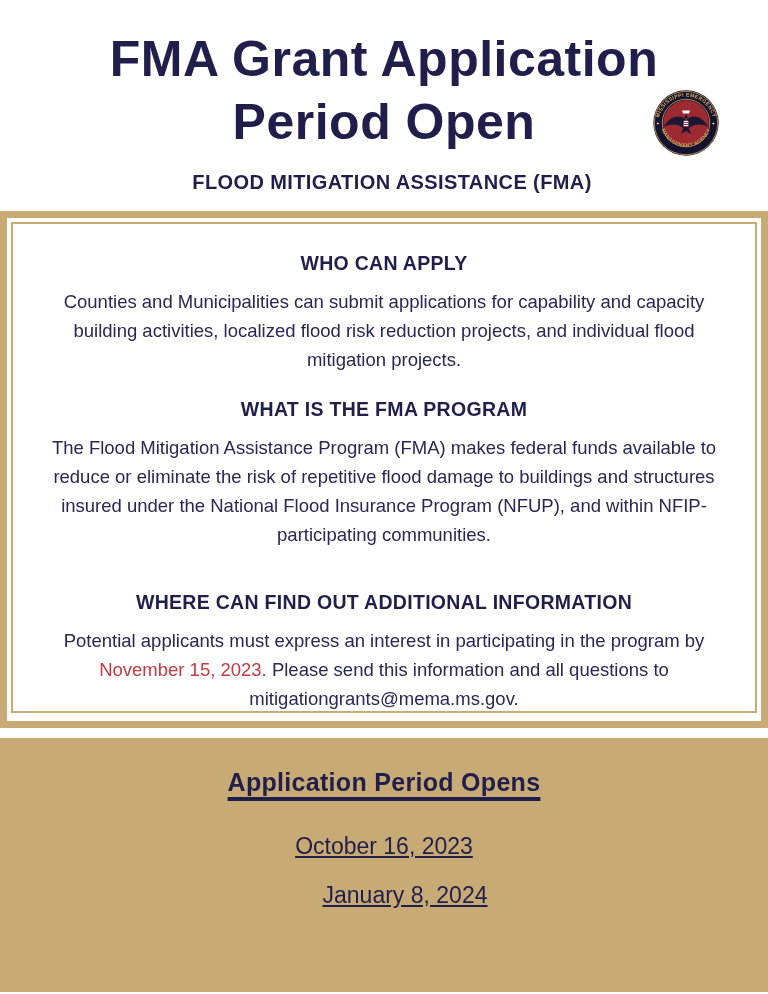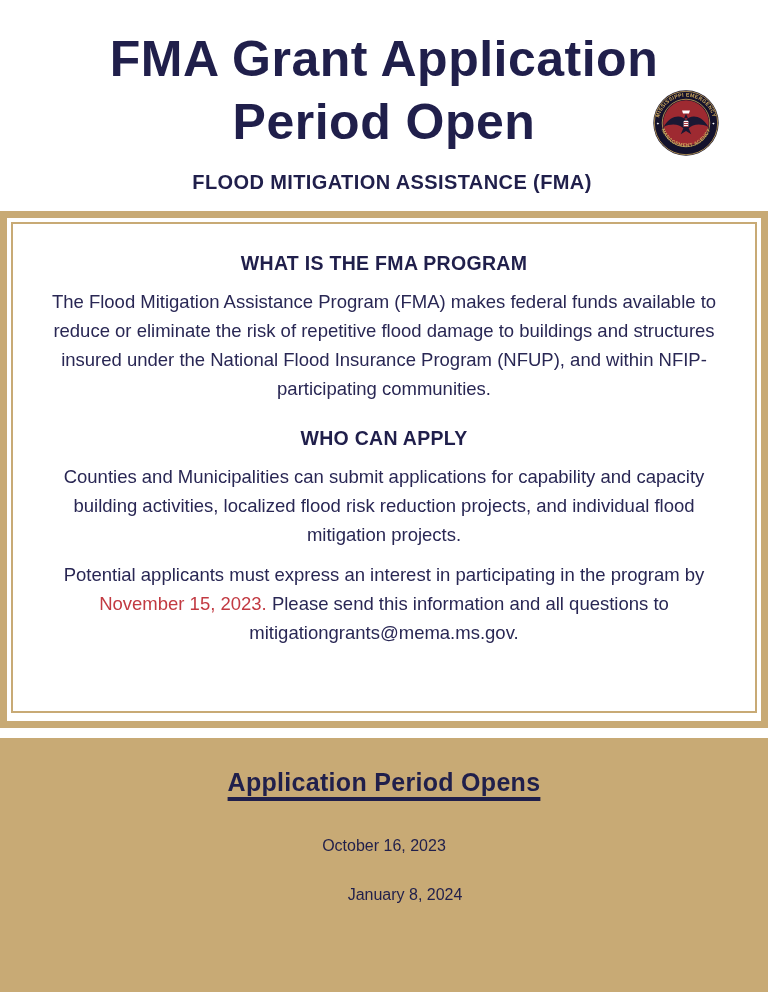--- a/index.html
+++ b/index.html
@@ -33,21 +33,21 @@
   .p1{max-width:692px;}
   .p2{max-width:652px;}
   .p3{max-width:684px;}
   .red-date{color:var(--red);}
 
   
   .gap-strip{height:10px;background:#ffffff;}
   .footer{height:254px;background:var(--tan);text-align:center;padding-top:30px;}
   .footer-label{color:var(--navy);font-weight:800;font-size:25px;line-height:29px;letter-spacing:0.3px;
     text-decoration:underline;text-decoration-thickness:3.5px;text-underline-offset:6px;text-align:center;}
-  .footer-date{color:var(--navy);font-weight:400;font-size:16px;line-height:26px;}
+  .footer-date{color:var(--navy);font-weight:400;font-size:23px;line-height:26px;text-decoration:underline;}
   .d1{margin-top:36px;}
   .l2{margin-top:28px;}
   .d2{margin-top:23px;padding-left:42px;}
 </style>
 </head>
 <body>
 
 <div class="page">
 
   <div class="header">
@@ -85,30 +85,31 @@
       </svg>
     </div>
 
     <div class="subtitle">FLOOD MITIGATION ASSISTANCE (FMA)</div>
   </div>
 
   <div class="info-box">
     <div class="info-inner">
 
       <div>
+        <div class="section-heading h2-gap">WHO CAN APPLY</div>
+        <p class="section-body p2">Counties and Municipalities can submit applications for capability and capacity building activities, localized flood risk reduction projects, and individual flood mitigation projects.</p>
+      </div>
+
+      <div>
         <div class="section-heading">WHAT IS THE FMA PROGRAM</div>
         <p class="section-body p1">The Flood Mitigation Assistance Program (FMA) makes federal funds available to reduce or eliminate the risk of repetitive flood damage to buildings and structures insured under the National Flood Insurance Program (NFUP), and within NFIP-participating communities.</p>
       </div>
 
       <div>
-        <div class="section-heading h2-gap">WHO CAN APPLY</div>
-        <p class="section-body p2">Counties and Municipalities can submit applications for capability and capacity building activities, localized flood risk reduction projects, and individual flood mitigation projects.</p>
-      </div>
-
-      <div>
+        <div class="section-heading h3-gap">WHERE CAN FIND OUT ADDITIONAL INFORMATION</div>
         <p class="section-body p3"><span>Potential applicants must express an interest in participating in the program by </span><span class="red-date">November 15, 2023.</span><span> Please send this information and all questions to mitigationgrants@mema.ms.gov.</span></p>
       </div>
 
     </div>
   </div>
 
   <div class="gap-strip"></div>
 
   <div class="footer">
     <div class="footer-label">Application Period Opens</div>

